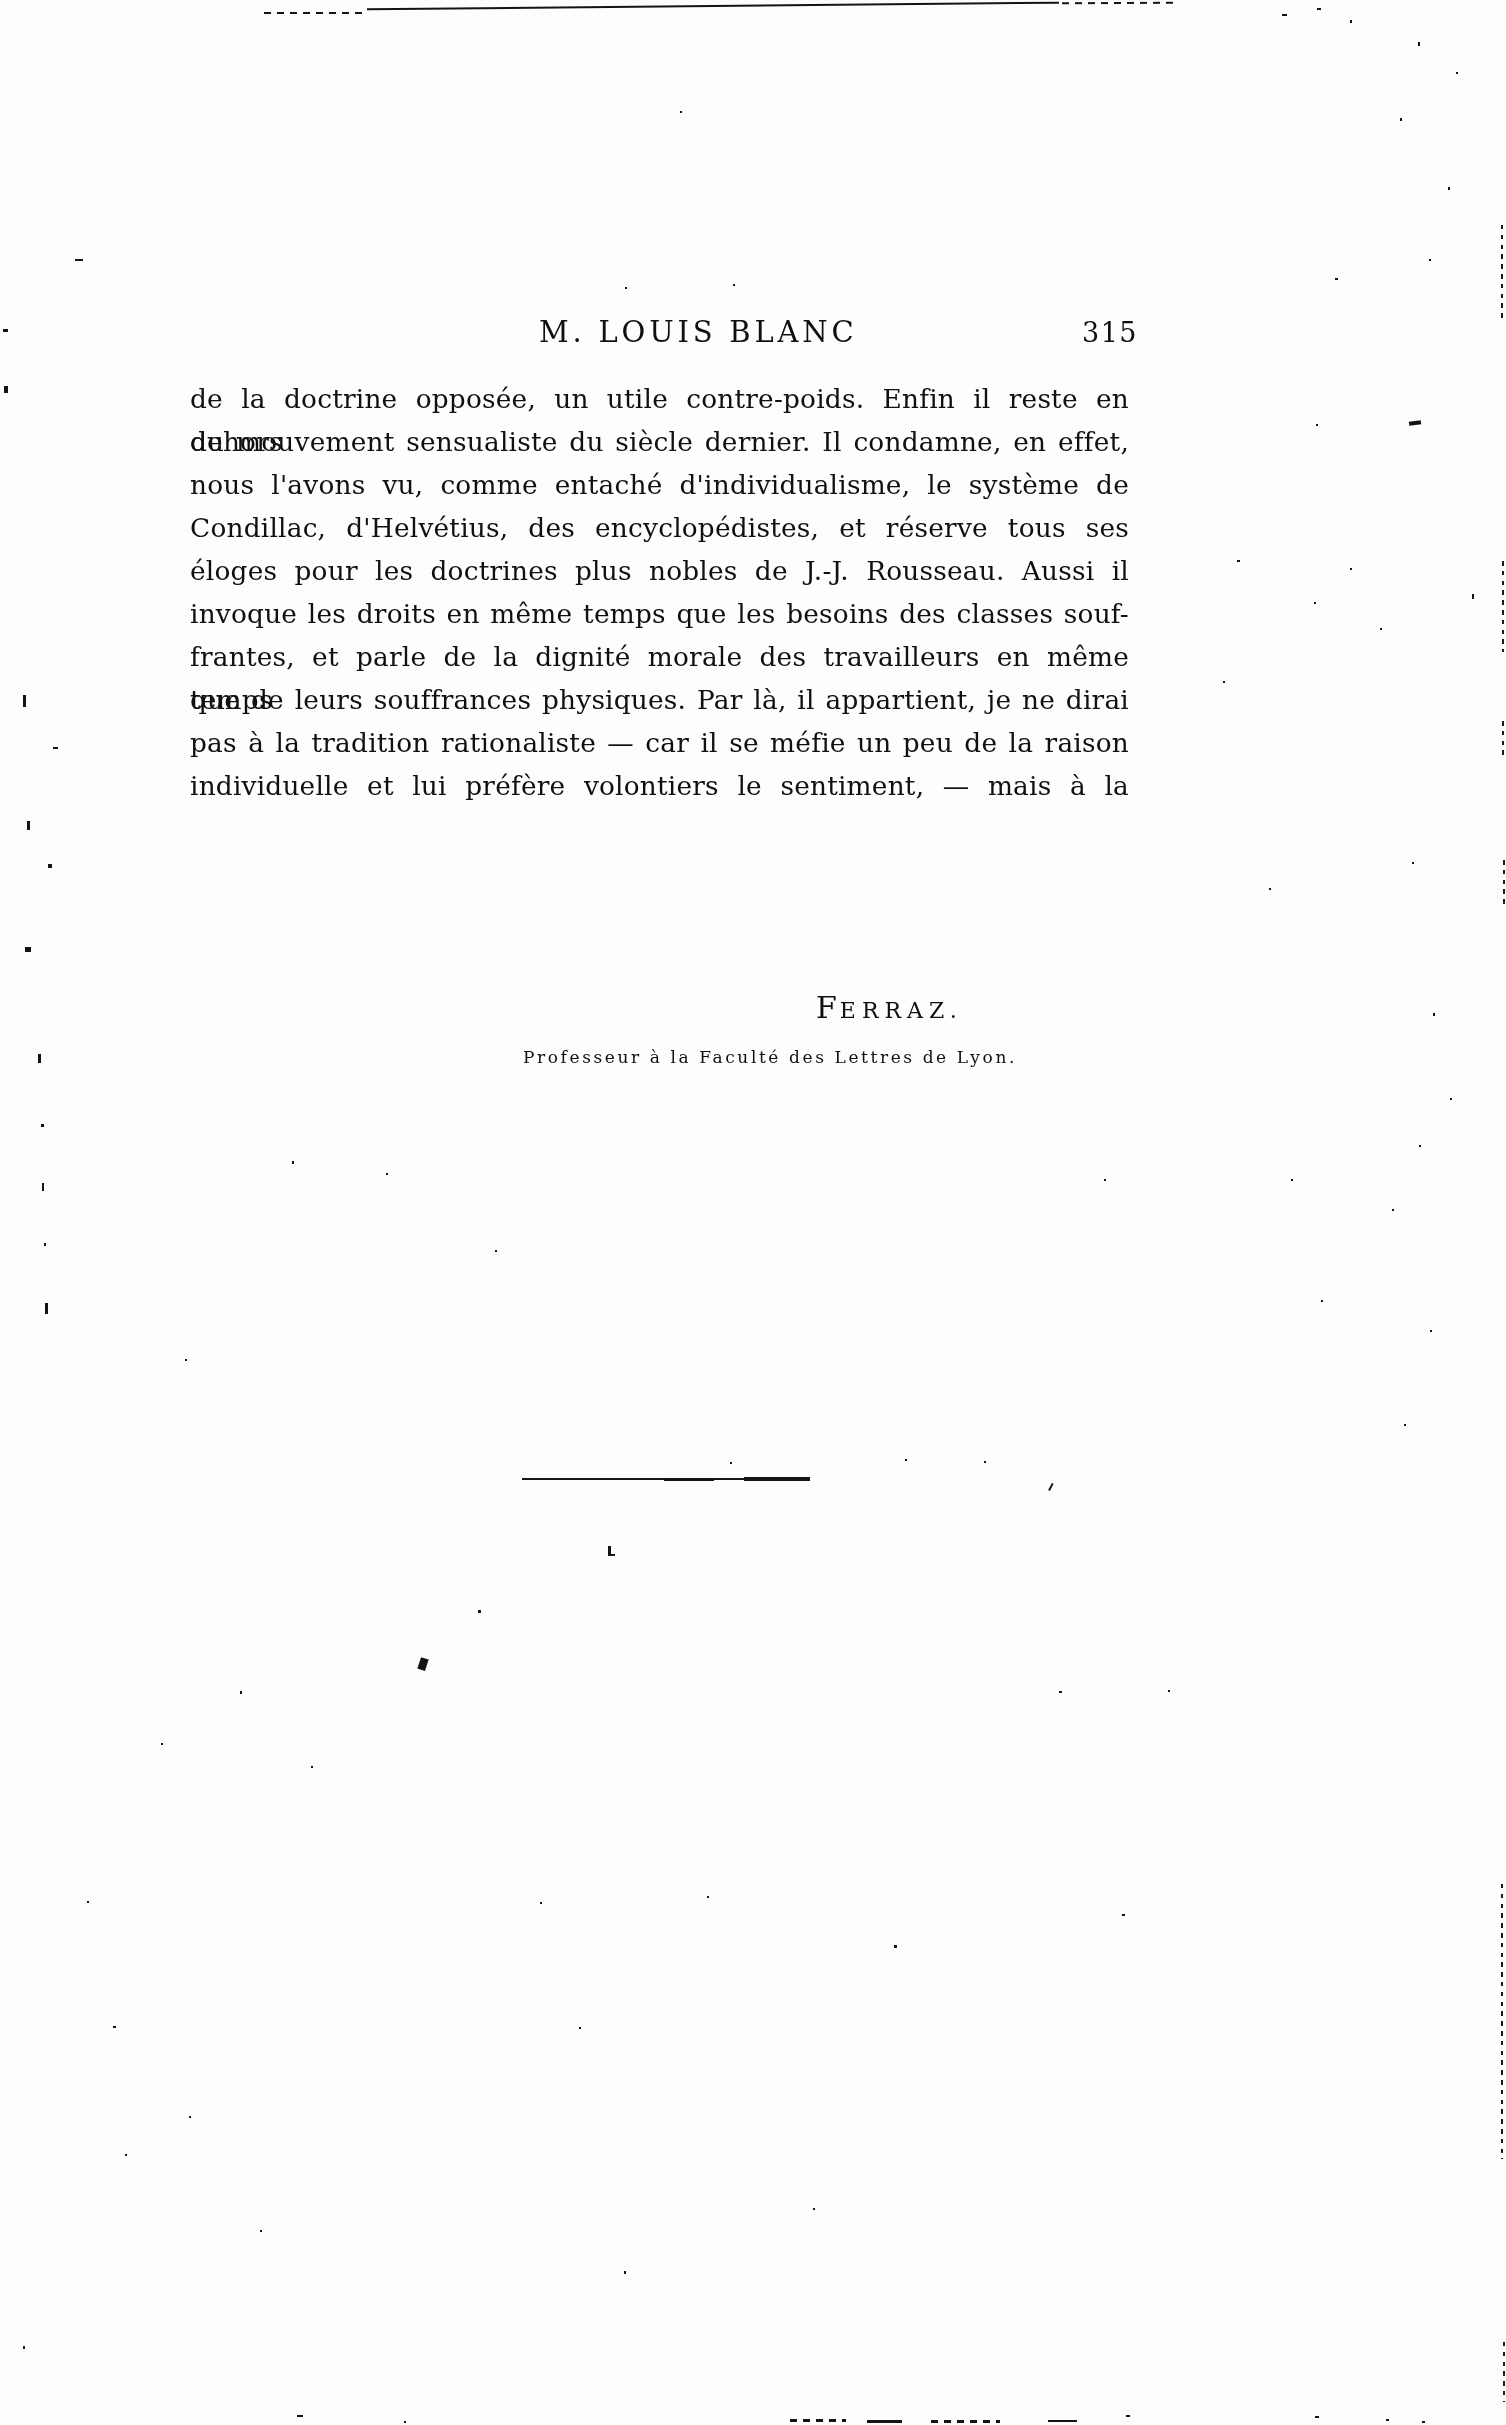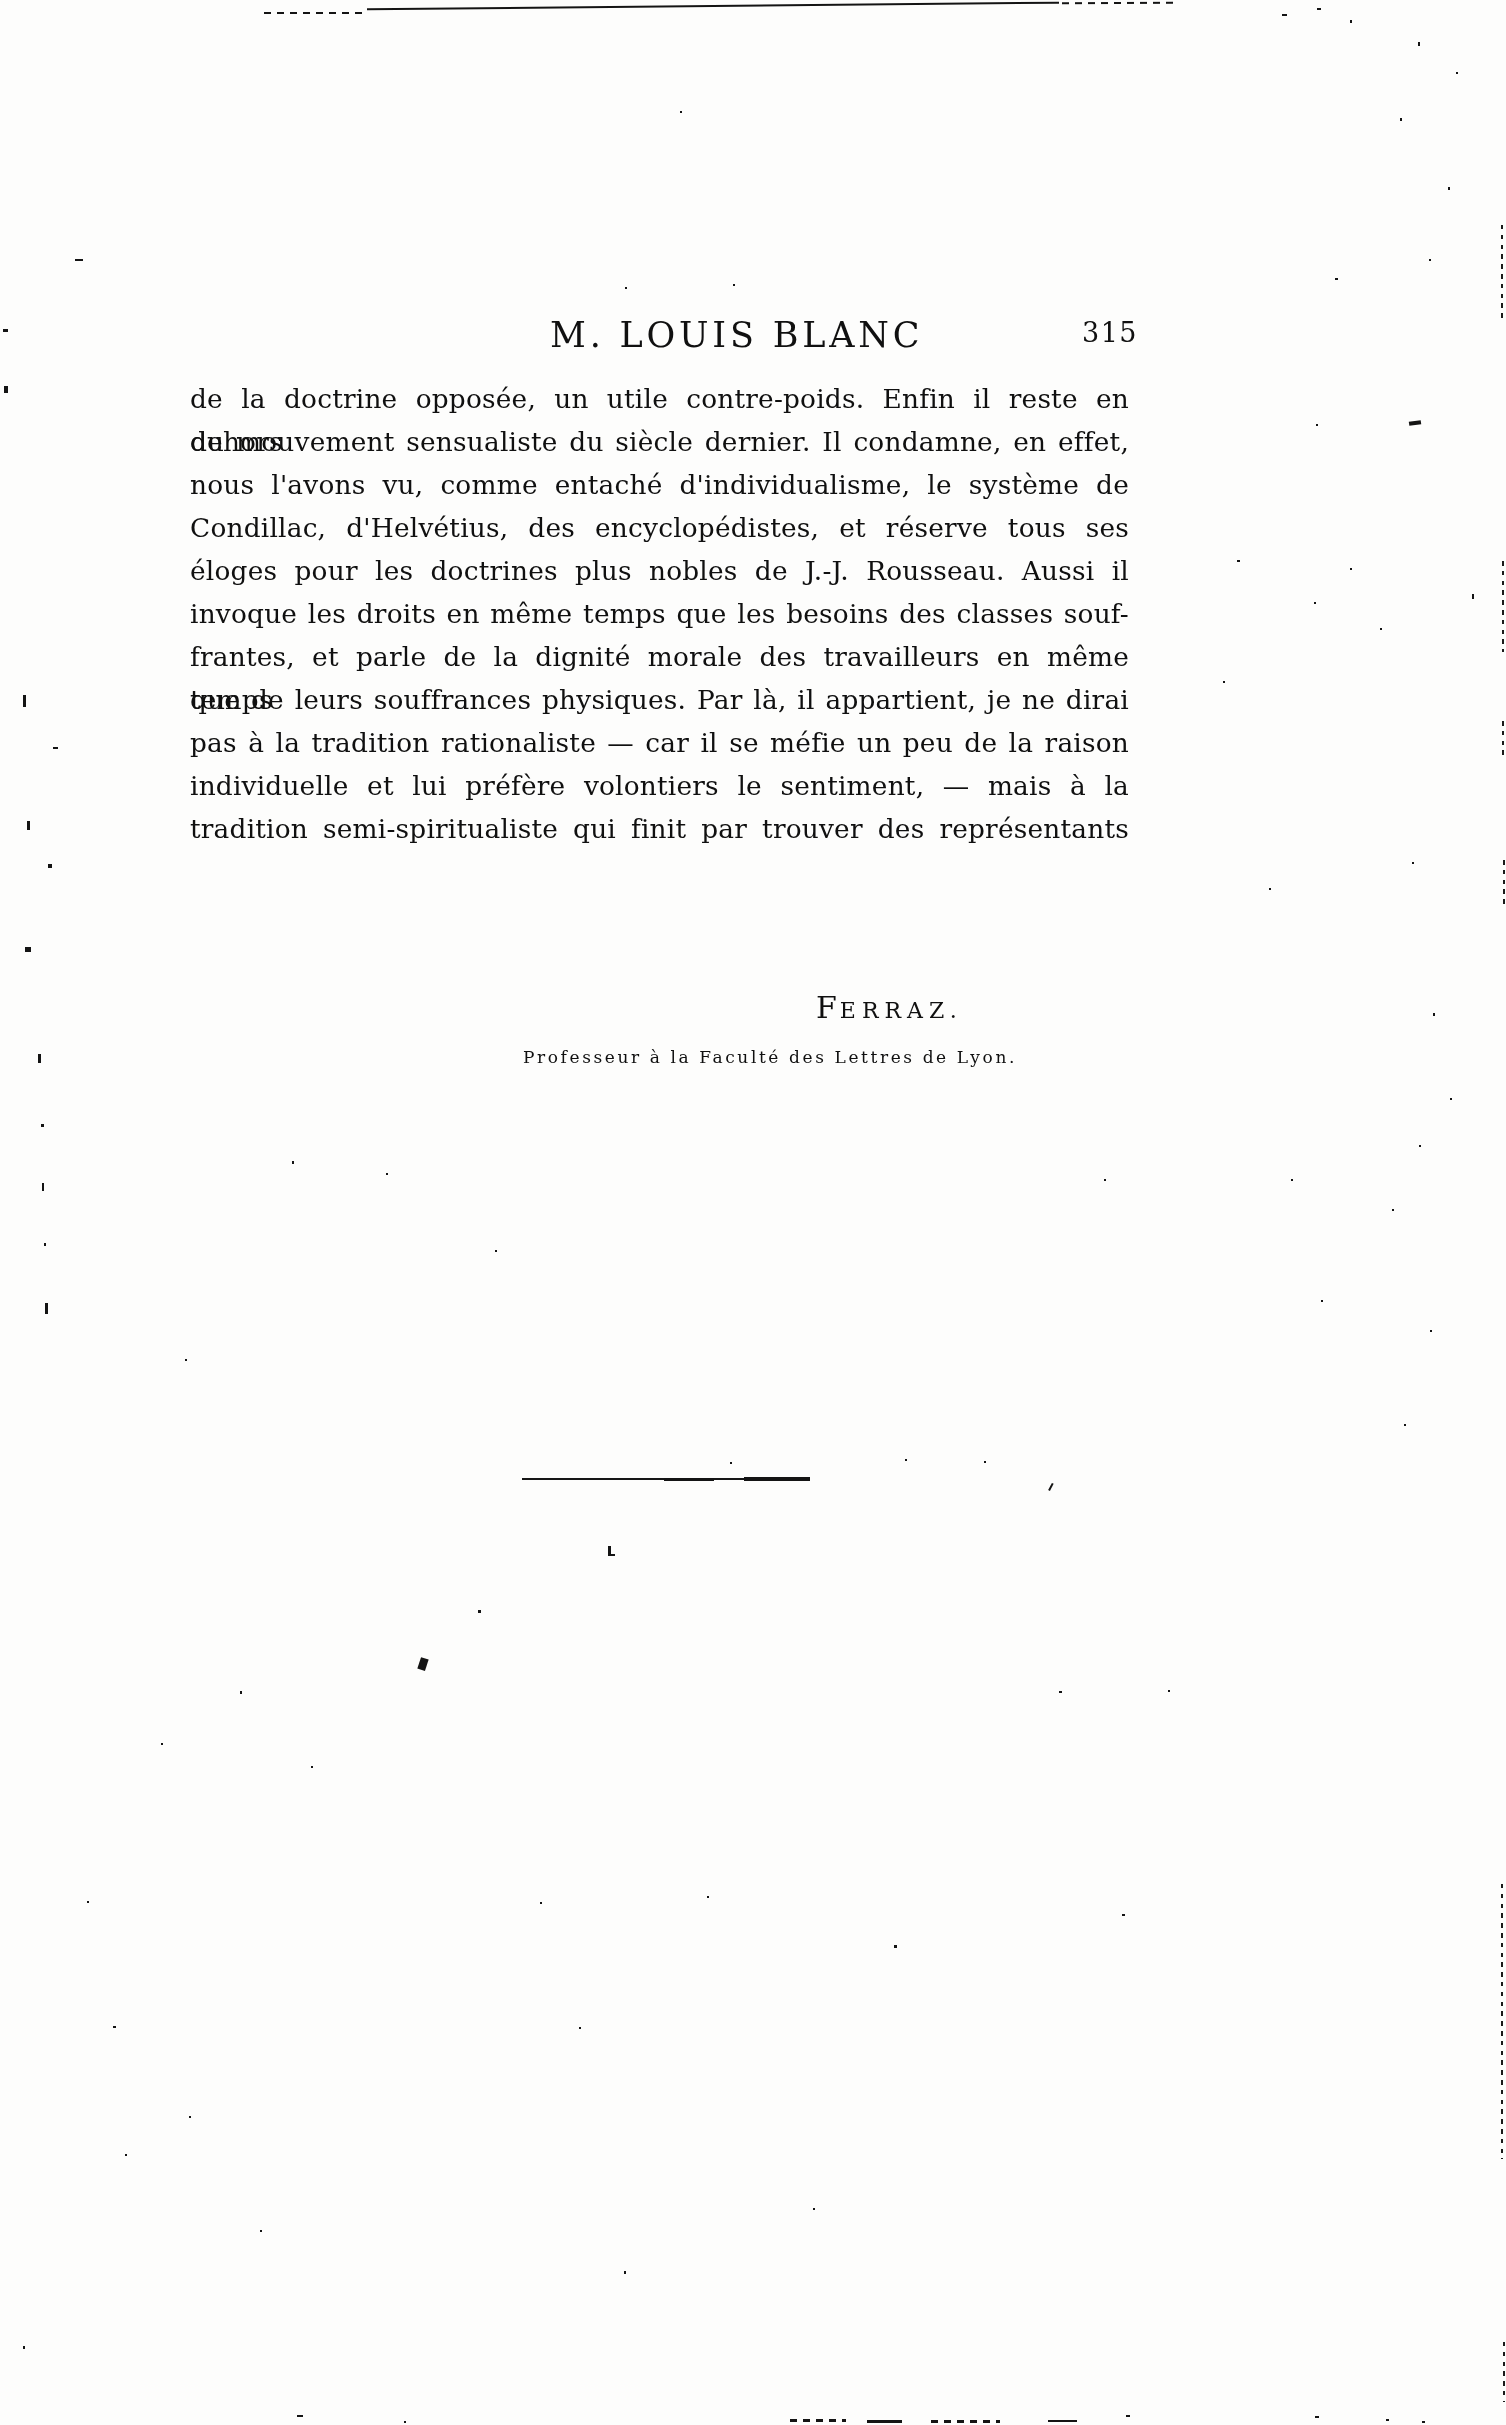--- a/index.html
+++ b/index.html
@@ -6,22 +6,22 @@
   .page{
     position:relative;
     width:1506px;height:2426px;
     background:#fdfdfc;
     color:#101010;
     font-family:"DejaVu Serif","Liberation Serif",serif;
     overflow:hidden;
   }
   
   .running-title{
-    position:absolute;left:550px;top:315px;
-    font-size:35px;letter-spacing:3.8px;white-space:nowrap;
+    position:absolute;left:539px;top:315px;
+    font-size:29px;letter-spacing:3.8px;white-space:nowrap;
   }
   .page-number{
     position:absolute;left:1082px;top:317px;
     font-size:27px;letter-spacing:1.5px;white-space:nowrap;
   }
   
   .paragraph{
     position:absolute;left:190px;top:377px;width:939px;
   }
   .pline{
@@ -70,21 +70,20 @@
     <div class="pline">de la doctrine opposée, un utile contre-poids. Enfin il reste en dehors</div>
     <div class="pline">du mouvement sensualiste du siècle dernier. Il condamne, en effet,</div>
     <div class="pline">nous l'avons vu, comme entaché d'individualisme, le système de</div>
     <div class="pline">Condillac, d'Helvétius, des encyclopédistes, et réserve tous ses</div>
     <div class="pline">éloges pour les doctrines plus nobles de J.-J. Rousseau.  Aussi il</div>
     <div class="pline">invoque les droits en même temps que les besoins des classes souf-</div>
     <div class="pline">frantes, et parle de la dignité morale des travailleurs en même temps</div>
     <div class="pline">que de leurs souffrances physiques. Par là, il appartient, je ne dirai</div>
     <div class="pline">pas à la tradition rationaliste — car il se méfie un peu de la raison</div>
     <div class="pline">individuelle et lui préfère volontiers le sentiment, — mais à la</div>
-    <div class="pline">tradition semi-spiritualiste qui finit par trouver des représentants</div>
   </div>
 
   <div class="signature">
     <span class="sig-initial">F</span><span class="sig-rest">ERRAZ.</span>
   </div>
 
   <div class="affiliation">Professeur à la Faculté des Lettres de Lyon.</div>
 
   <div class="rule-mid"></div>
 

